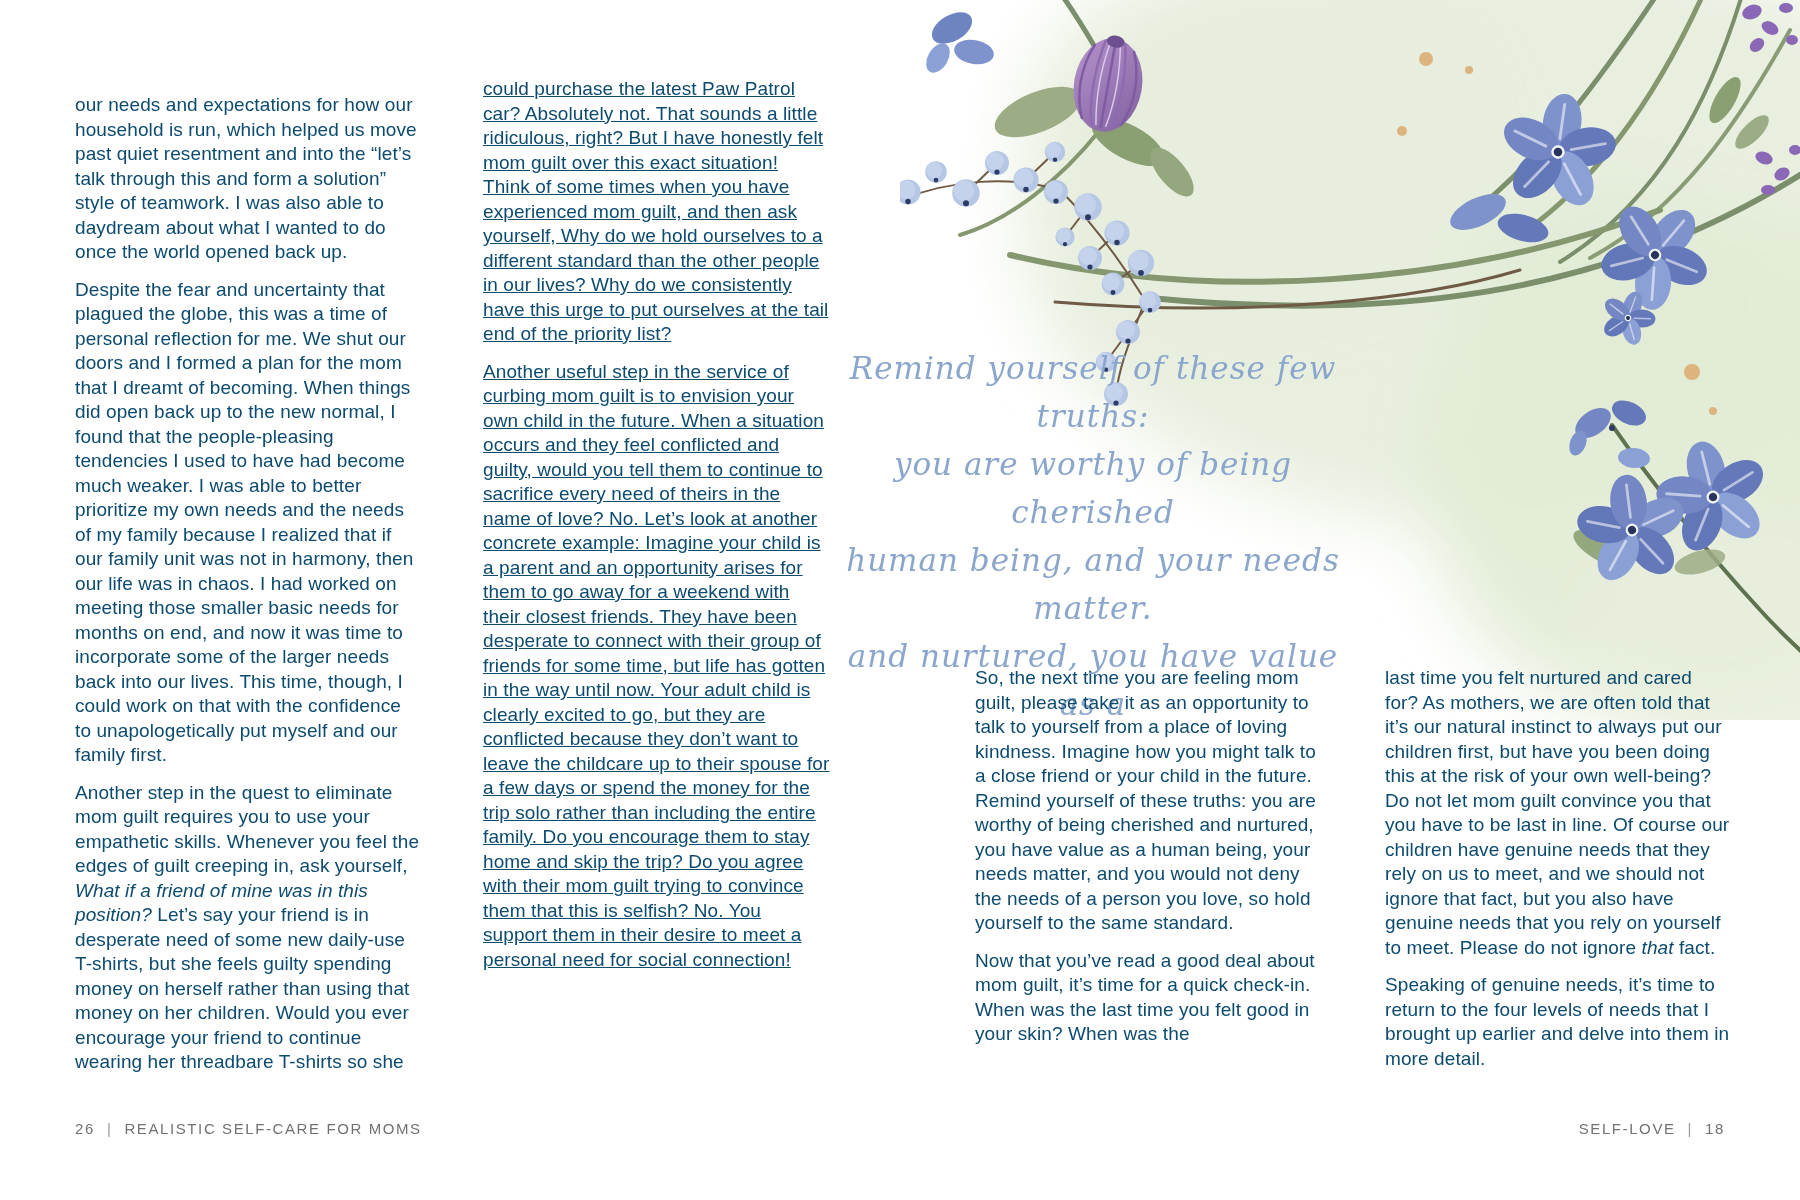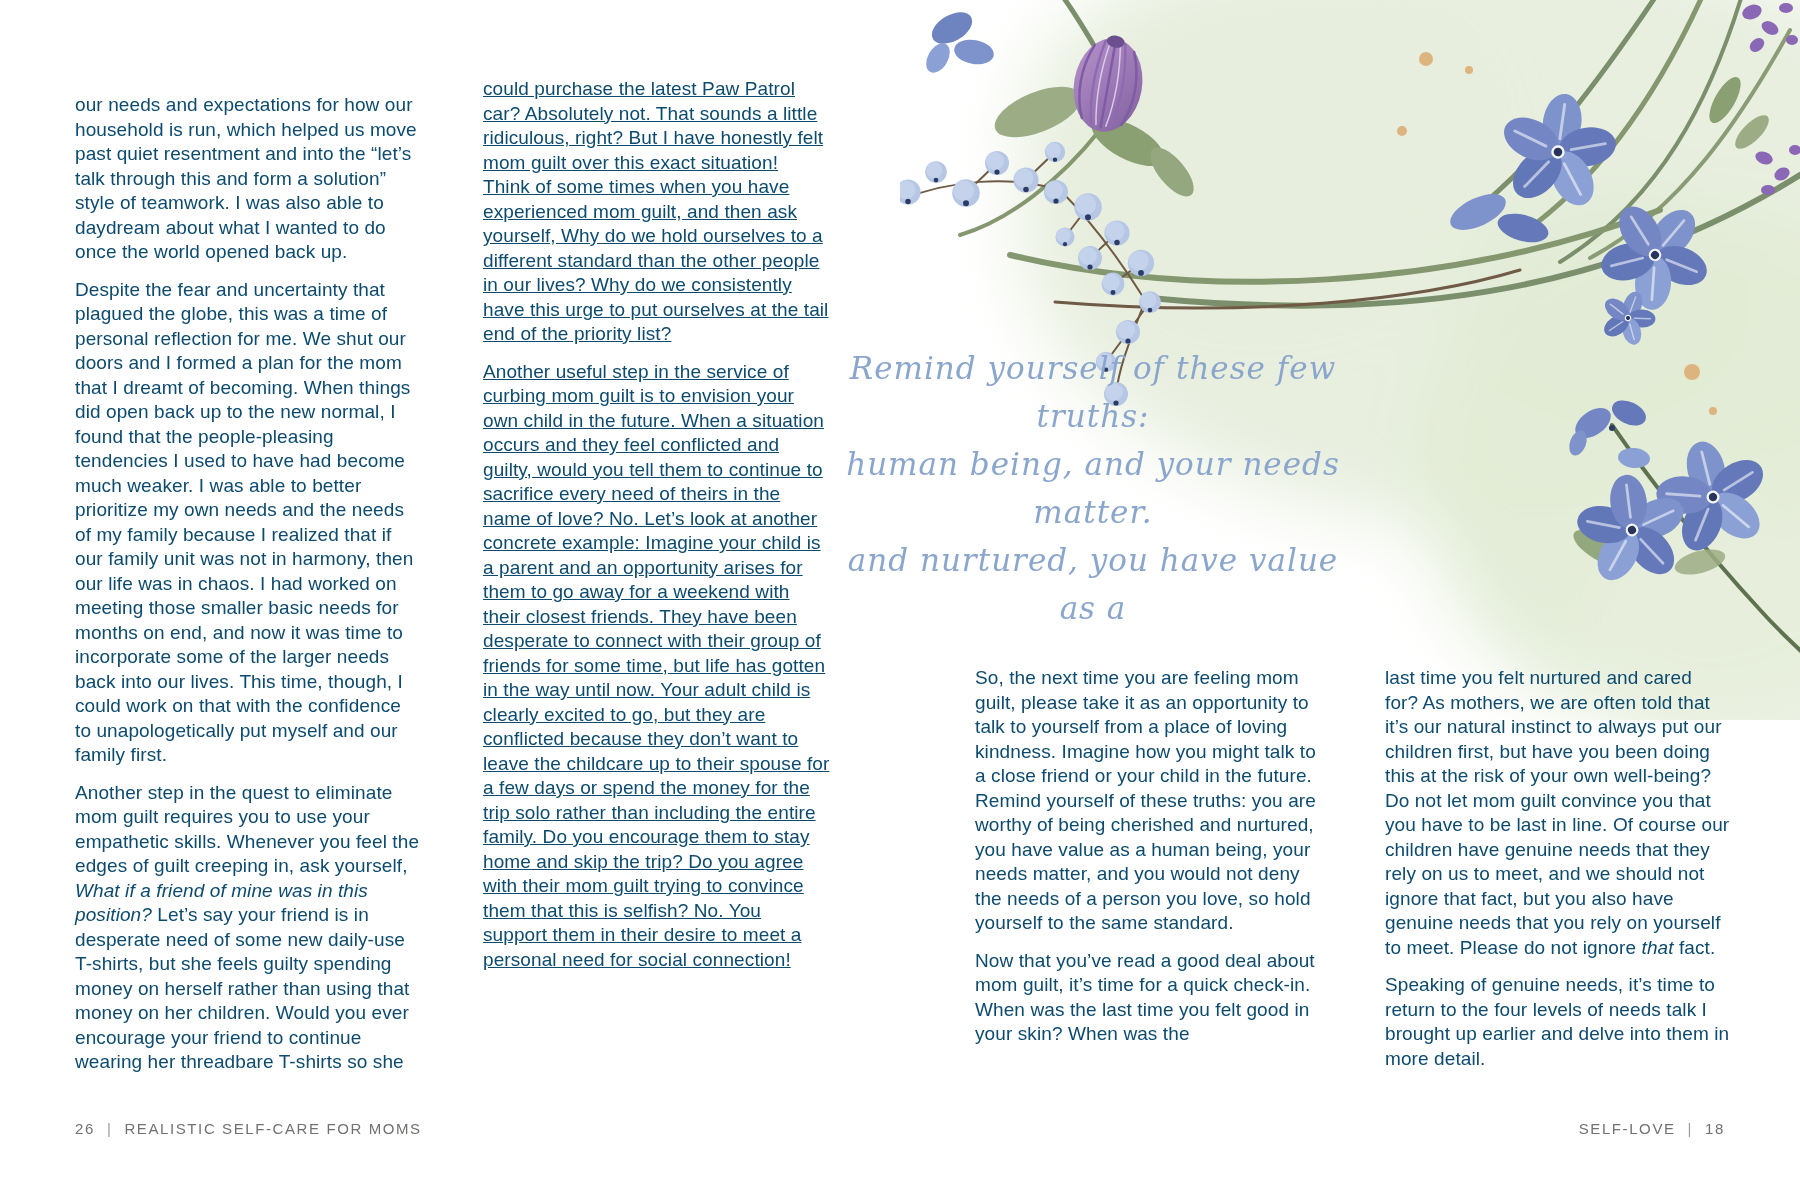--- a/index.html
+++ b/index.html
@@ -190,41 +190,42 @@
       <circle cx="1426" cy="59" r="7"></circle>
       <circle cx="1469" cy="70" r="4"></circle>
       <circle cx="1402" cy="131" r="5"></circle>
       <circle cx="1692" cy="372" r="8"></circle>
       <circle cx="1713" cy="411" r="4"></circle>
     </g>
   </svg>
 
   <div class="quote">
       <div>Remind yourself of these few truths:</div>
+      <div>you are worthy of being cherished</div>
       <div>human being, and your needs matter.</div>
       <div>and nurtured, you have value as a</div>
     </div>
 
   <div class="col" id="col1">
       <p><span>our needs and expectations for how our household is run, which helped us move past quiet resentment and into the “let’s talk through this and form a solution” style of teamwork. I was also able to daydream about what I wanted to do once the world opened back up.</span></p>
       <p><span>Despite the fear and uncertainty that plagued the globe, this was a time of personal reflection for me. We shut our doors and I formed a plan for the mom that I dreamt of becoming. When things did open back up to the new normal, I found that the people-pleasing tendencies I used to have had become much weaker. I was able to better prioritize my own needs and the needs of my family because I realized that if our family unit was not in harmony, then our life was in chaos. I had worked on meeting those smaller basic needs for months on end, and now it was time to incorporate some of the larger needs back into our lives. This time, though, I could work on that with the confidence to unapologetically put myself and our family first.</span></p>
       <p><span>Another step in the quest to eliminate mom guilt requires you to use your empathetic skills. Whenever you feel the edges of guilt creeping in, ask yourself, </span><em>What if a friend of mine was in this position?</em><span> Let’s say your friend is in desperate need of some new daily-use T-shirts, but she feels guilty spending money on herself rather than using that money on her children. Would you ever encourage your friend to continue wearing her threadbare T-shirts so she</span></p>
     </div>
   <div class="col" id="col2">
       <p><span>could purchase the latest Paw Patrol car? Absolutely not. That sounds a little ridiculous, right? But I have honestly felt mom guilt over this exact situation! Think of some times when you have experienced mom guilt, and then ask yourself, Why do we hold ourselves to a different standard than the other people in our lives? Why do we consistently have this urge to put ourselves at the tail end of the priority list?</span></p>
       <p><span>Another useful step in the service of curbing mom guilt is to envision your own child in the future. When a situation occurs and they feel conflicted and guilty, would you tell them to continue to sacrifice every need of theirs in the name of love? No. Let’s look at another concrete example: Imagine your child is a parent and an opportunity arises for them to go away for a weekend with their closest friends. They have been desperate to connect with their group of friends for some time, but life has gotten in the way until now. Your adult child is clearly excited to go, but they are conflicted because they don’t want to leave the childcare up to their spouse for a few days or spend the money for the trip solo rather than including the entire family. Do you encourage them to stay home and skip the trip? Do you agree with their mom guilt trying to convince them that this is selfish? No. You support them in their desire to meet a personal need for social connection!</span></p>
     </div>
 
   <div class="col" id="col3">
       <p><span>So, the next time you are feeling mom guilt, please take it as an opportunity to talk to yourself from a place of loving kindness. Imagine how you might talk to a close friend or your child in the future. Remind yourself of these truths: you are worthy of being cherished and nurtured, you have value as a human being, your needs matter, and you would not deny the needs of a person you love, so hold yourself to the same standard.</span></p>
       <p><span>Now that you’ve read a good deal about mom guilt, it’s time for a quick check-in. When was the last time you felt good in your skin? When was the</span></p>
     </div>
   <div class="col" id="col4">
       <p><span>last time you felt nurtured and cared for? As mothers, we are often told that it’s our natural instinct to always put our children first, but have you been doing this at the risk of your own well-being? Do not let mom guilt convince you that you have to be last in line. Of course our children have genuine needs that they rely on us to meet, and we should not ignore that fact, but you also have genuine needs that you rely on yourself to meet. Please do not ignore </span><em>that</em><span> fact.</span></p>
-      <p><span>Speaking of genuine needs, it’s time to return to the four levels of needs talk I brought up earlier and delve into them in more detail.</span></p>
+      <p><span>Speaking of genuine needs, it’s time to return to the four levels of needs that I brought up earlier and delve into them in more detail.</span></p>
     </div>
 
   <div class="footer" id="footer-left">
     <span>26</span>
     <span class="sep">|</span>
     <span>REALISTIC SELF-CARE FOR MOMS</span>
   </div>
   <div class="footer" id="footer-right">
     <span>SELF-LOVE</span>
     <span class="sep">|</span>

